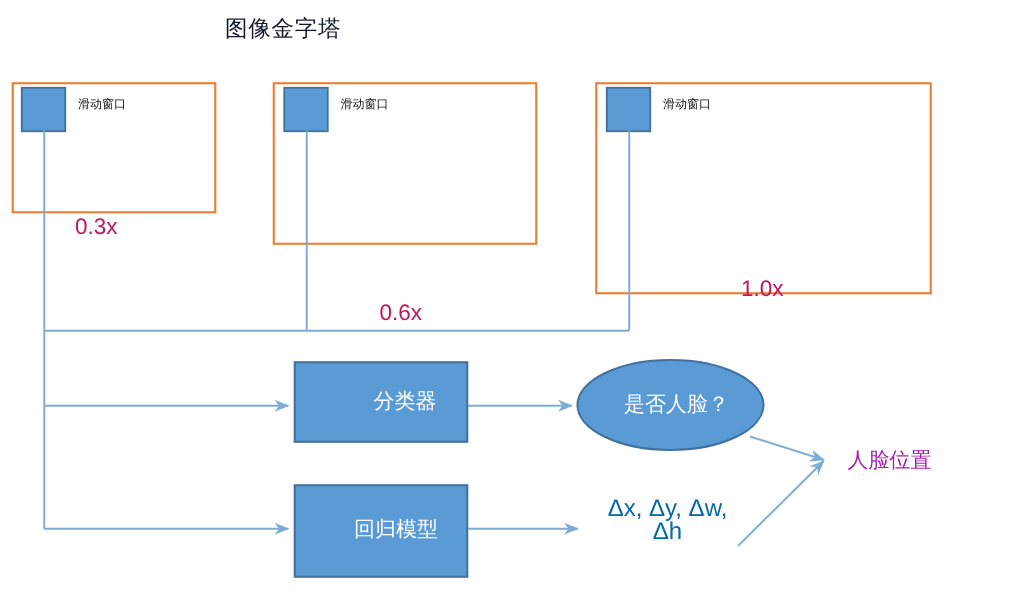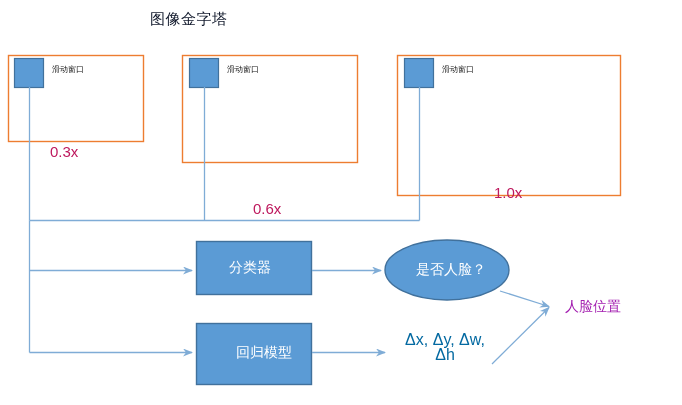--- a/index.html
+++ b/index.html
@@ -70,21 +70,21 @@
   <div class="title">图像金字塔</div>
 
   <div class="sw-label" style="left:52px;top:64px;">滑动窗口</div>
   <div class="sw-label" style="left:227px;top:64px;">滑动窗口</div>
   <div class="sw-label" style="left:442px;top:64px;">滑动窗口</div>
 
   <div class="scale-label" style="left:50px;top:143px;">0.3x</div>
   <div class="scale-label" style="left:253px;top:169px;margin-top:31px;">0.6x</div>
   <div class="scale-label" style="left:494px;top:184px;">1.0x</div>
 
-  <div class="node-text" style="left:192px;top:259px;width:116px;">分类器</div>
+  <div class="node-text" style="left:212px;top:259px;width:116px;">分类器</div>
   <div class="node-text" style="left:212px;top:344px;width:104px;text-align:center;">回归模型</div>
   <div class="node-text" style="left:385px;top:261px;width:132px;">是否人脸？</div>
 
   <div class="delta-text" style="left:390px;top:332px;">
     <span>Δx, Δy, Δw,</span><br>
     <span>Δh</span>
   </div>
 
   <div class="plain-text" style="left:565px;top:298px;">人脸位置</div>
 

